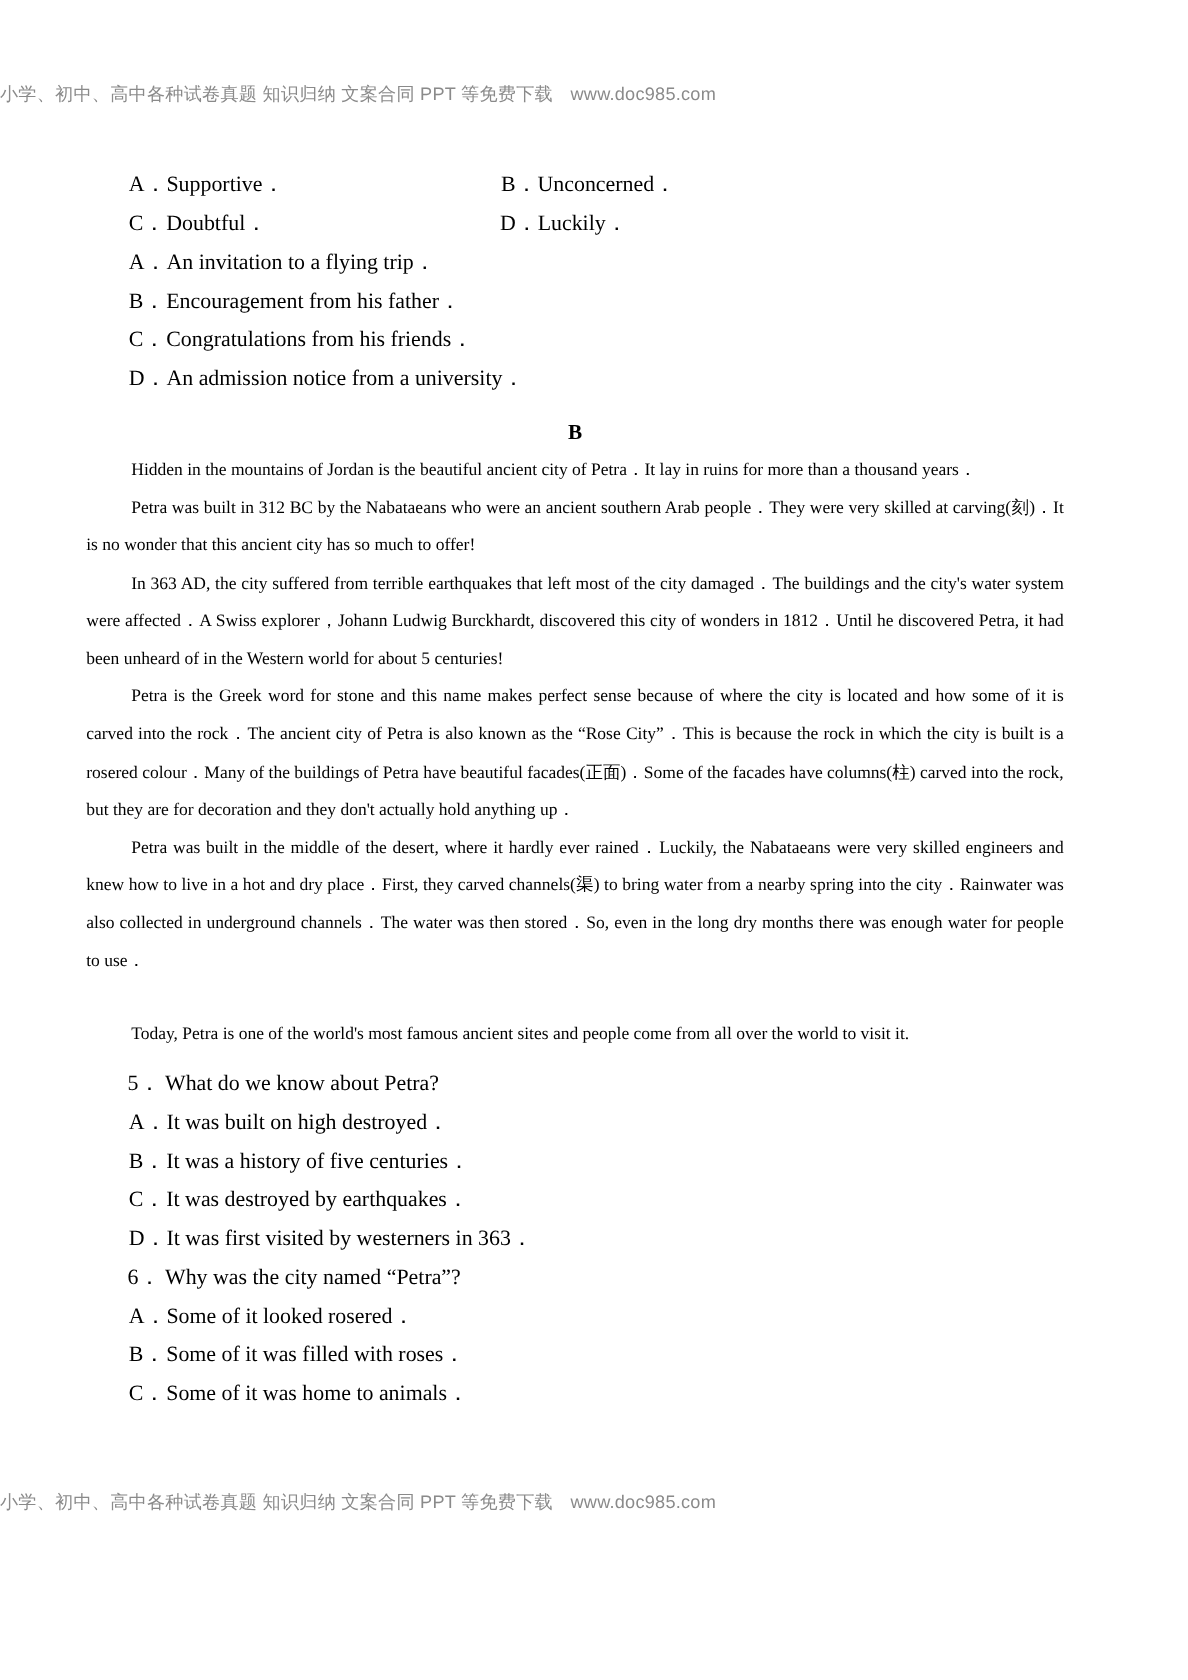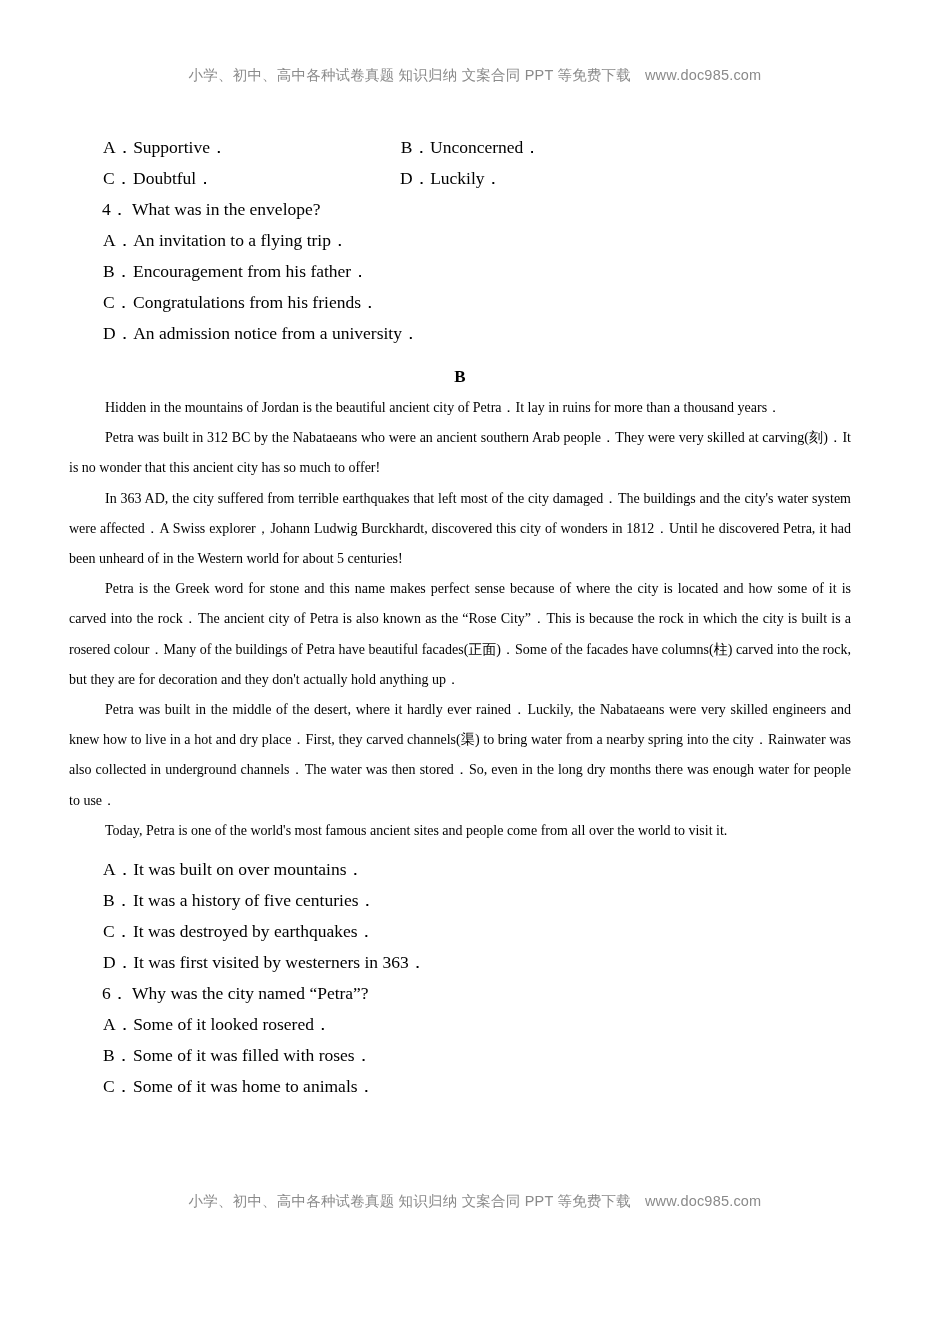--- a/index.html
+++ b/index.html
@@ -22,21 +22,21 @@
     top: 0;
     width: 950px;
     height: 1344px;
   }
 
   
   .watermark {
     position: absolute;
     left: 0;
     width: 950px;
-    text-align: center;
+    text-align: left;
     font-family: "Liberation Sans", "DejaVu Sans", sans-serif;
     font-size: 14.5px;
     color: #8a8a8a;
     letter-spacing: 0.2px;
     white-space: nowrap;
   }
   .watermark .wm-url {
     margin-left: 14px;
   }
   #watermark-top { top: 66px; }
@@ -107,20 +107,21 @@
     text-justify: inter-word;
     text-indent: 36px;
     margin: 0;
     padding: 0;
   }
   .para + .para {
     margin-top: 0px;
   }
   .para.last-block {
     text-align: justify;
+    margin-top: 28px;
   }
 
   .gap-small { height: 8px; }
 </style>
 </head>
 <body>
 
 <div class="page">
 
   <div class="watermark" id="watermark-top">
@@ -139,23 +140,20 @@
     </div>
     <div class="opt-row">
       <div class="opt-col-a">
         <span class="label">C．</span><span>Doubtful．</span>
       </div>
       <div class="opt-col-b">
         <span class="label">D．</span><span>Luckily．</span>
       </div>
     </div>
 
-    <div class="qline question">
-      <span class="label">4．</span><span>What was in the envelope?</span>
-    </div>
     <div class="qline">
       <span class="label">A．</span><span>An invitation to a flying trip．</span>
     </div>
     <div class="qline">
       <span class="label">B．</span><span>Encouragement from his father．</span>
     </div>
     <div class="qline">
       <span class="label">C．</span><span>Congratulations from his friends．</span>
     </div>
     <div class="qline">
@@ -166,22 +164,25 @@
 
     <p class="para">Hidden in the mountains of Jordan is the beautiful ancient city of Petra．It lay in ruins for more than a thousand years．</p>
     <p class="para">Petra was built in 312 BC by the Nabataeans who were an ancient southern Arab people．They were very skilled at carving(刻)．It is no wonder that this ancient city has so much to offer!</p>
     <p class="para">In 363 AD, the city suffered from terrible earthquakes that left most of the city damaged．The buildings and the city's water system were affected．A Swiss explorer，Johann Ludwig Burckhardt, discovered this city of wonders in 1812．Until he discovered Petra, it had been unheard of in the Western world for about 5 centuries!</p>
     <p class="para">Petra is the Greek word for stone and this name makes perfect sense because of where the city is located and how some of it is carved into the rock．The ancient city of Petra is also known as the “Rose City”．This is because the rock in which the city is built is a rosered colour．Many of the buildings of Petra have beautiful facades(正面)．Some of the facades have columns(柱) carved into the rock, but they are for decoration and they don't actually hold anything up．</p>
     <p class="para">Petra was built in the middle of the desert, where it hardly ever rained．Luckily, the Nabataeans were very skilled engineers and knew how to live in a hot and dry place．First, they carved channels(渠) to bring water from a nearby spring into the city．Rainwater was also collected in underground channels．The water was then stored．So, even in the long dry months there was enough water for people to use．</p>
     <p class="para last-block">Today, Petra is one of the world's most famous ancient sites and people come from all over the world to visit it.</p>
 
     <div class="gap-small"></div>
 
-    <div class="qline">
-      <span class="label">A．</span><span>It was built on over mountains．</span>
+    <div class="qline question">
+      <span class="label">5．</span><span>What do we know about Petra?</span>
+    </div>
+    <div class="qline">
+      <span class="label">A．</span><span>It was built on high destroyed．</span>
     </div>
     <div class="qline">
       <span class="label">B．</span><span>It was a history of five centuries．</span>
     </div>
     <div class="qline">
       <span class="label">C．</span><span>It was destroyed by earthquakes．</span>
     </div>
     <div class="qline">
       <span class="label">D．</span><span>It was first visited by westerners in 363．</span>
     </div>

